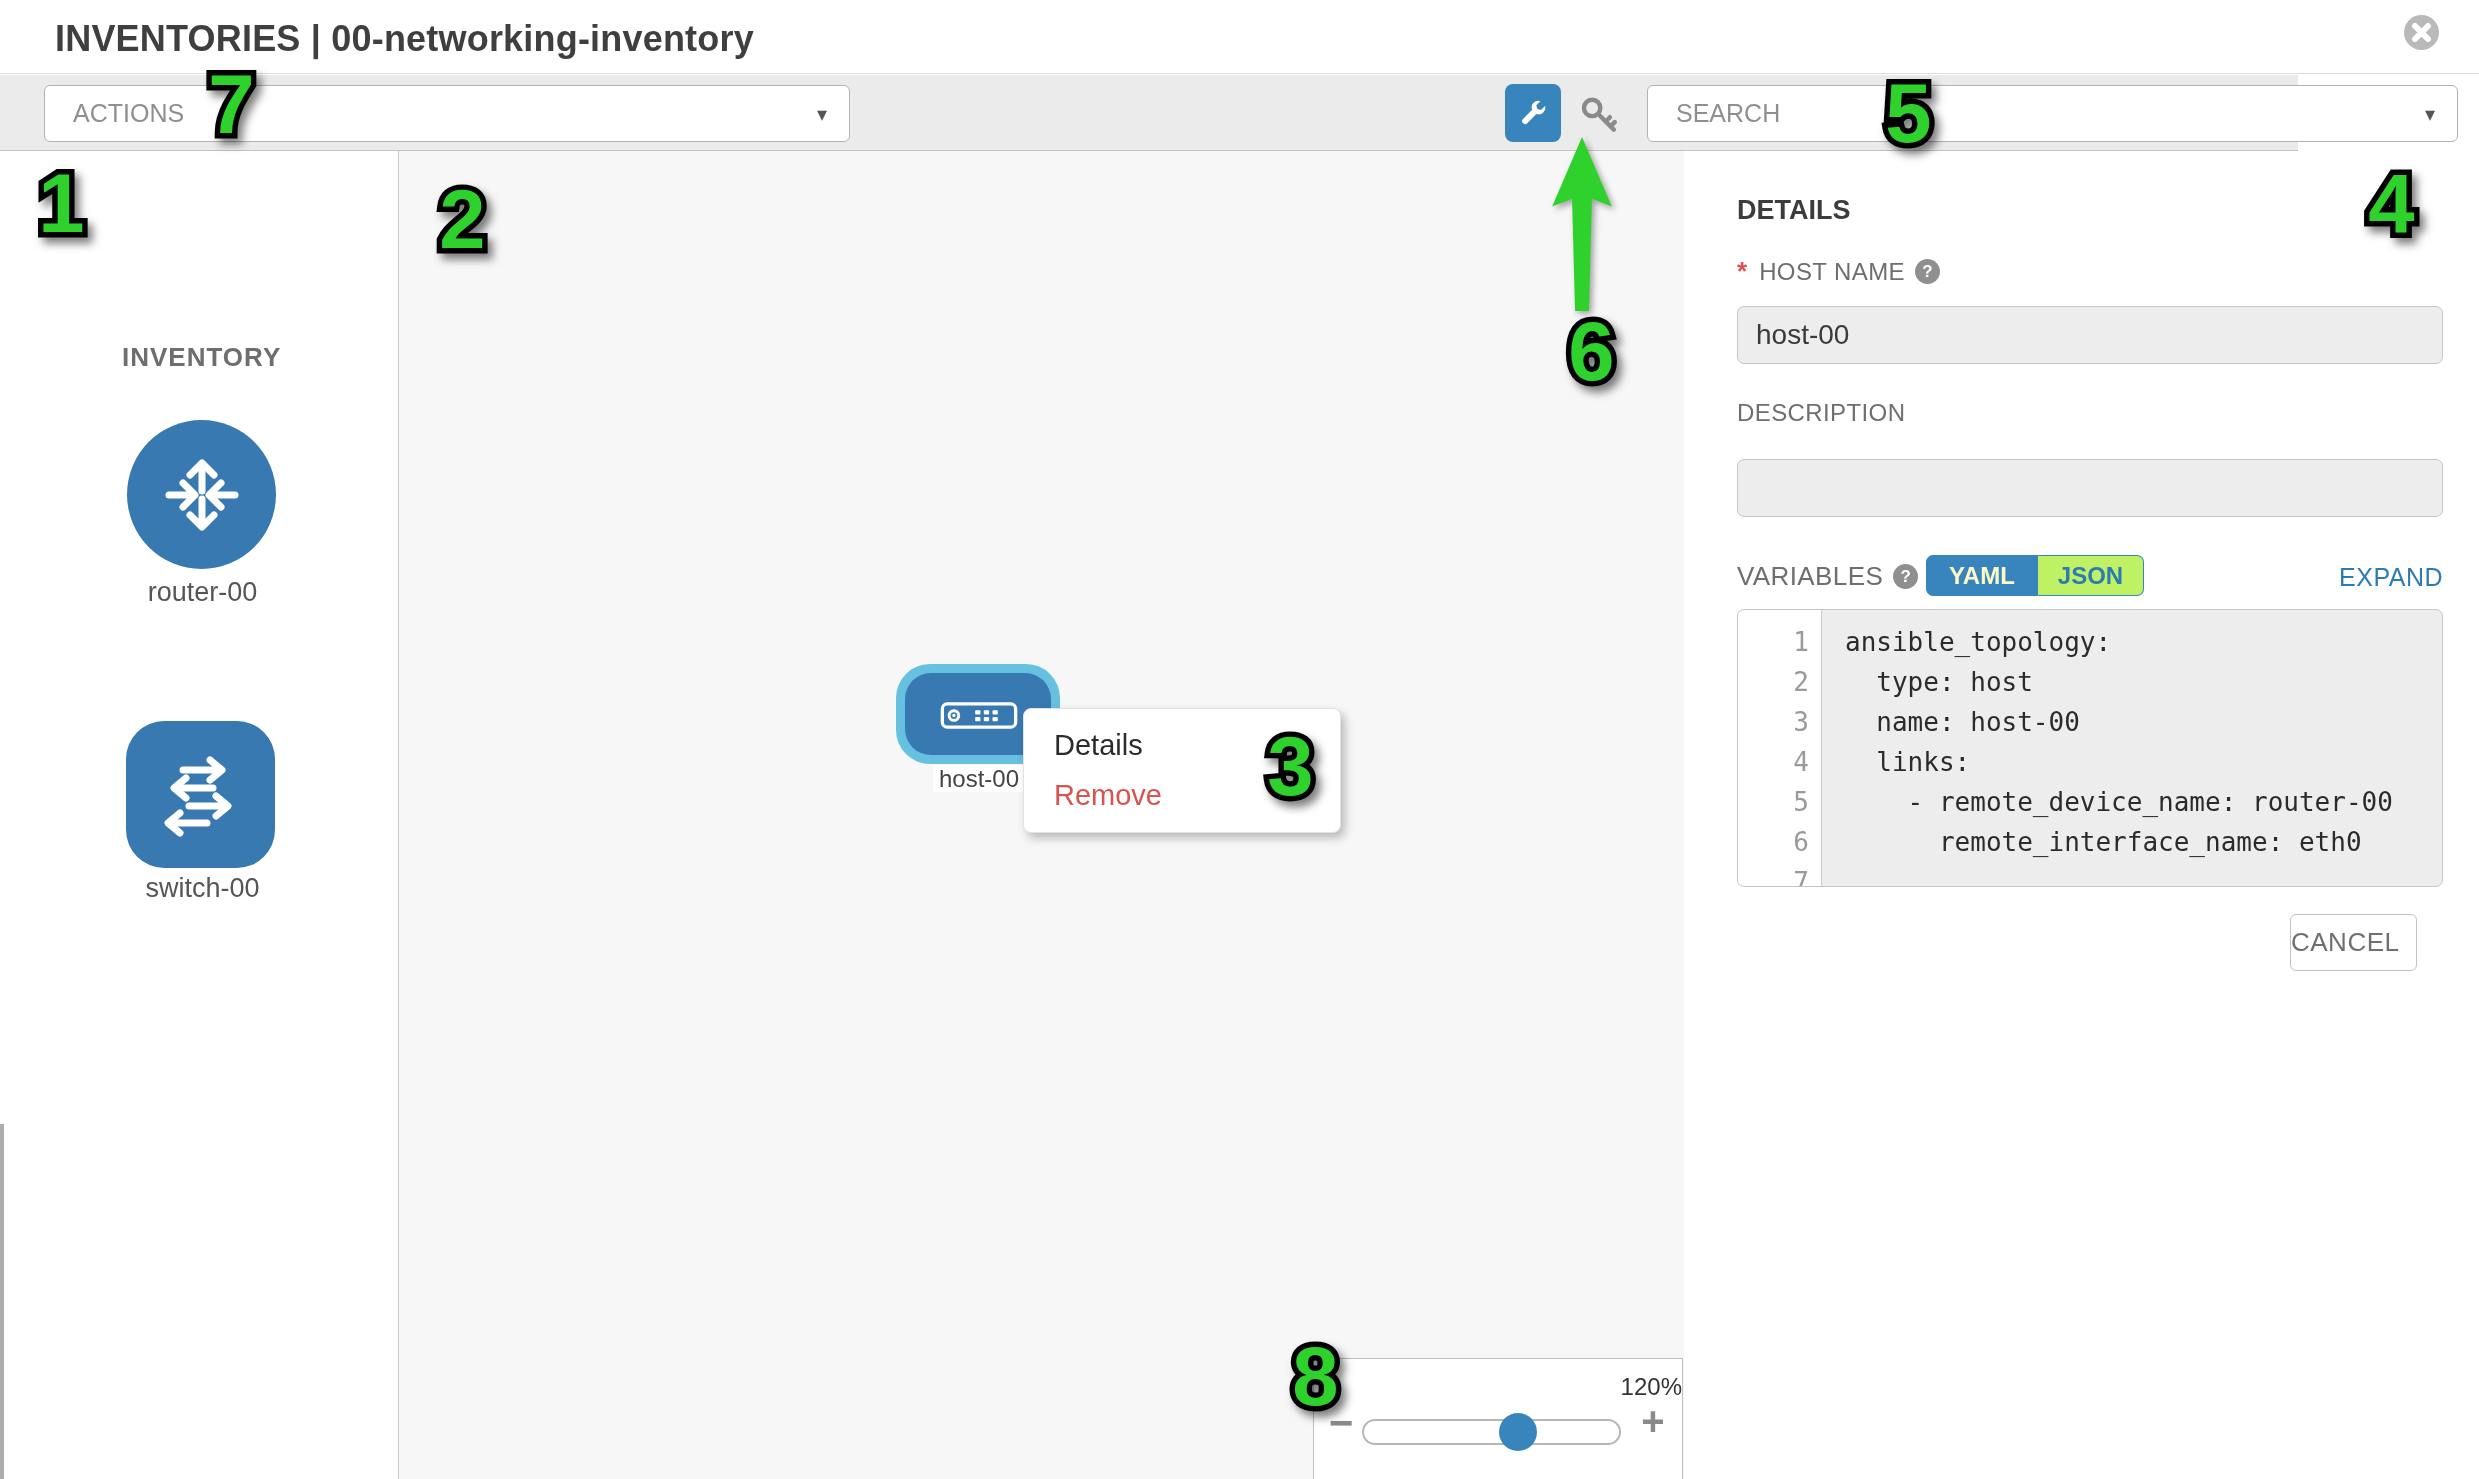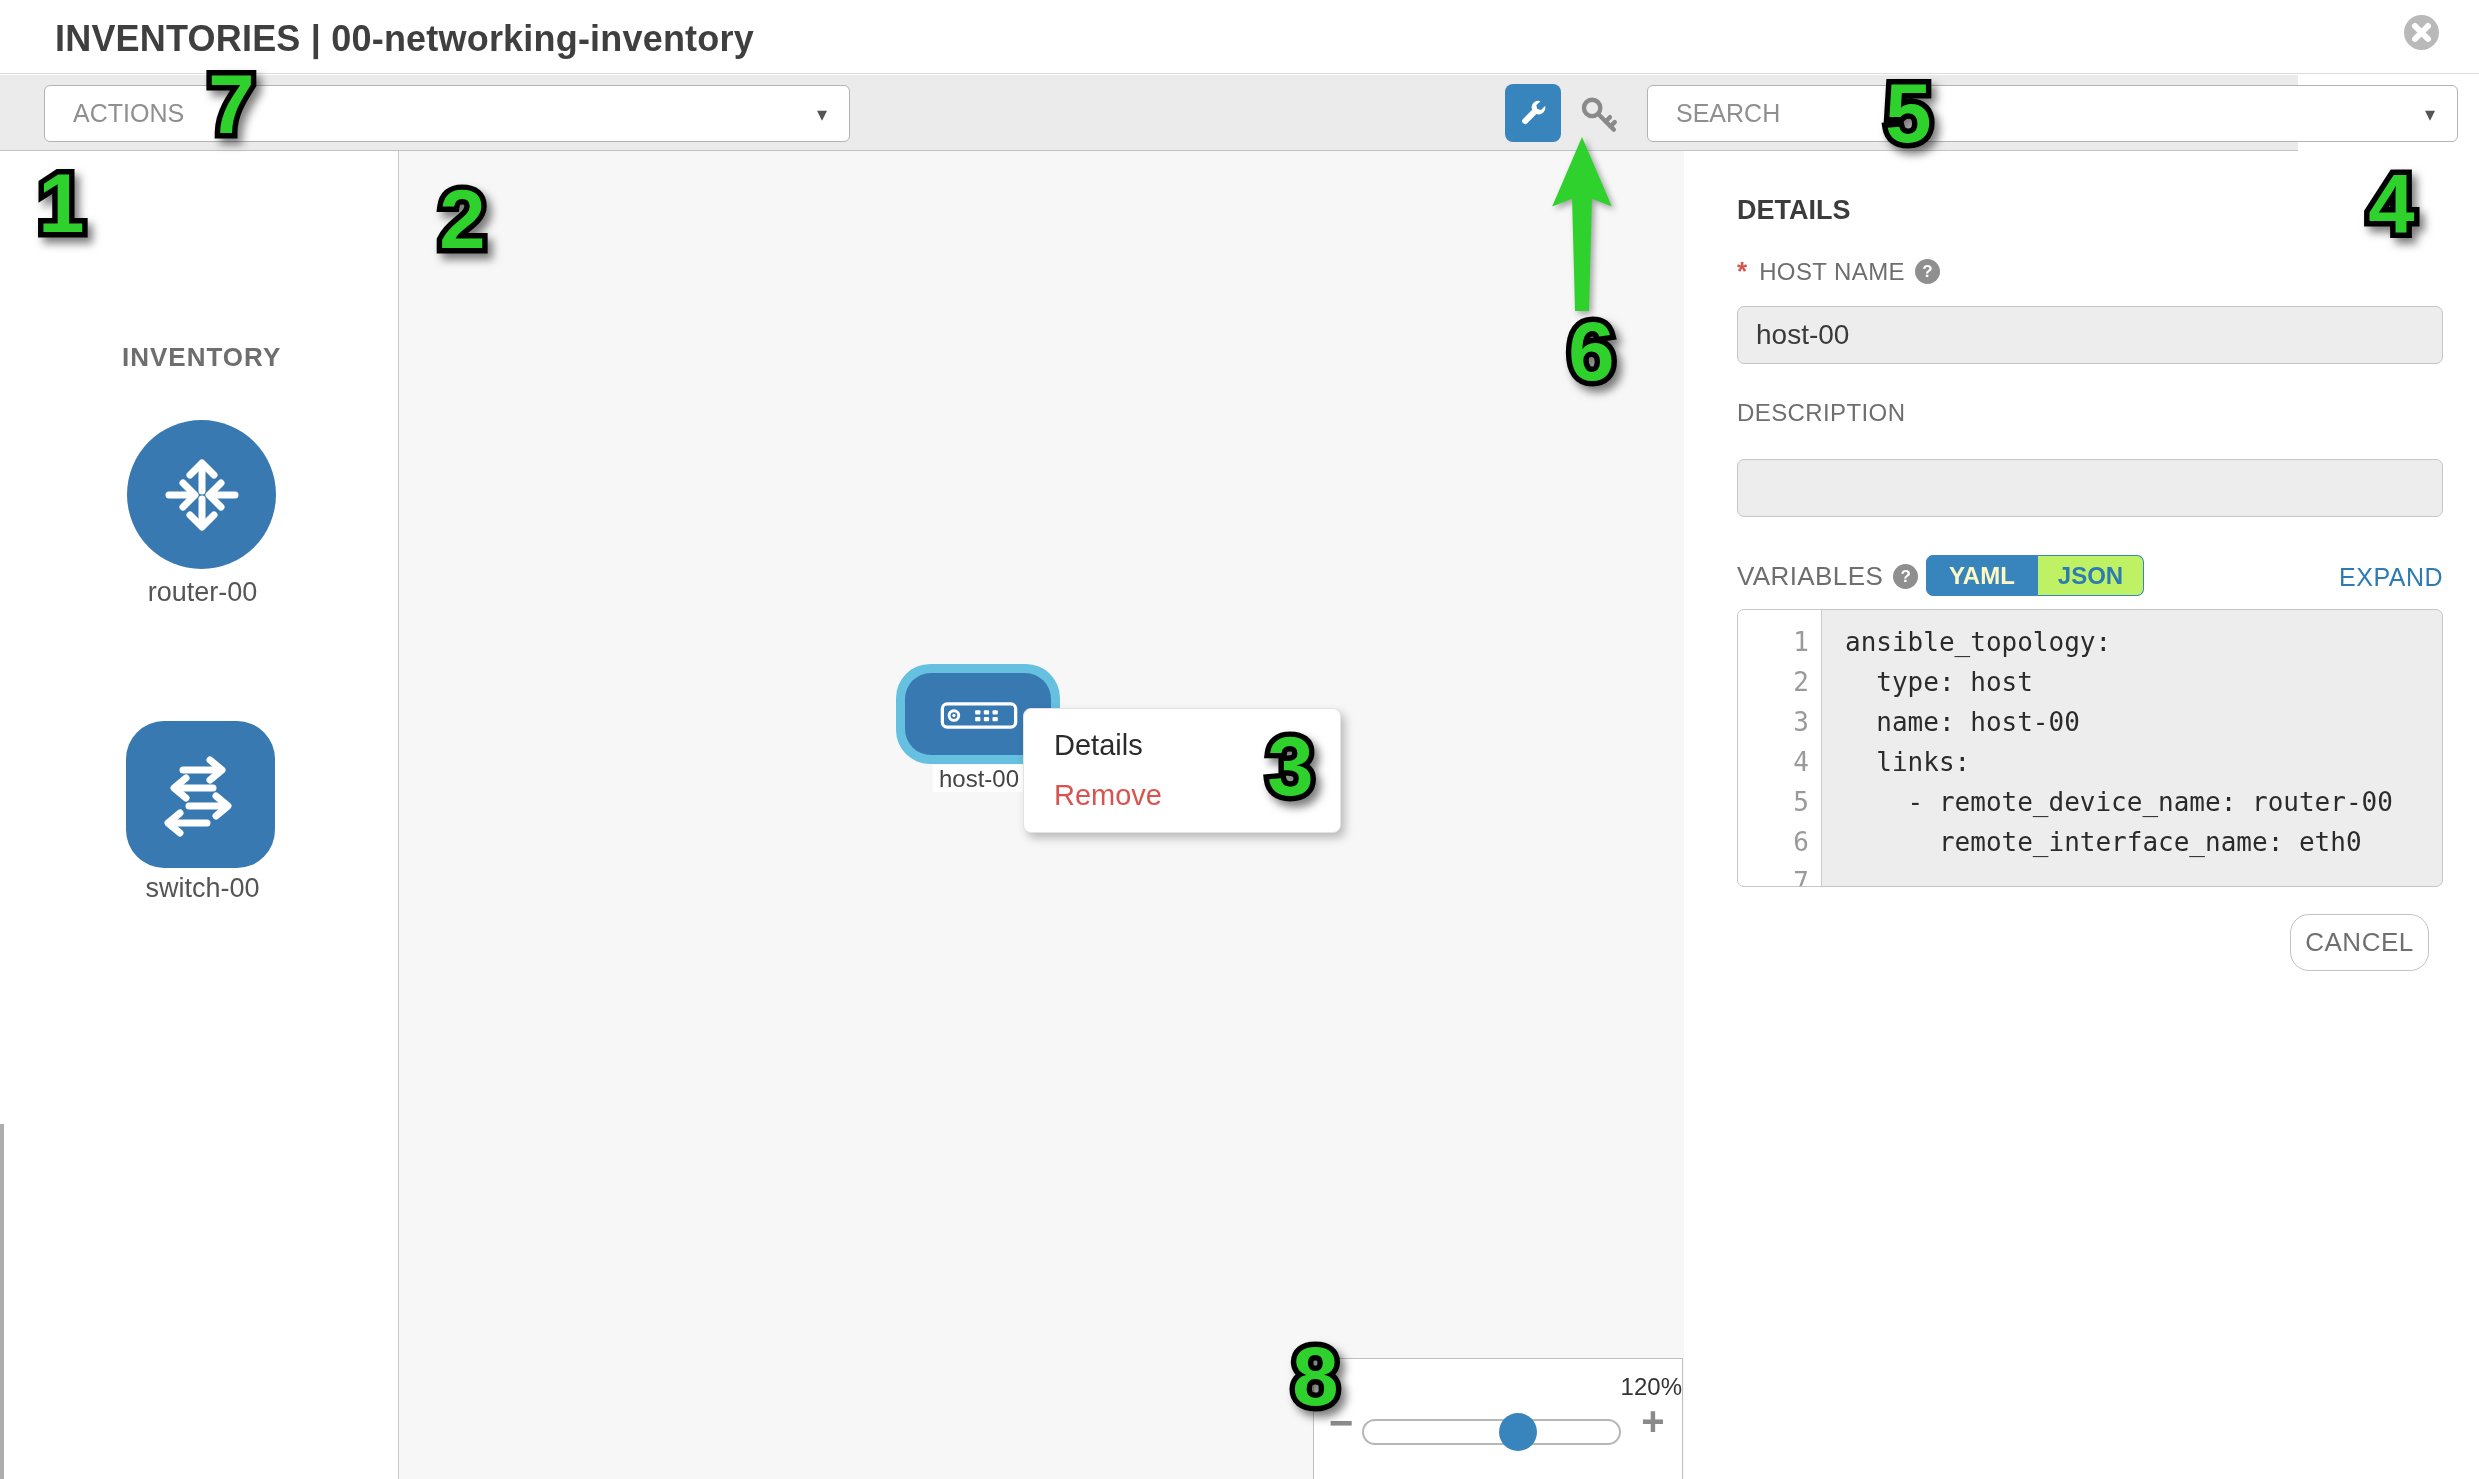--- a/index.html
+++ b/index.html
@@ -68,21 +68,21 @@
   .vars-row { top:410px; }
   .seg { position:absolute; left:242px; top:404px; height:41px; display:flex; z-index:2; }
   .seg-yaml { background:#3884bd; border:1px solid #3884bd; color:#fef9c3; border-radius:7px 0 0 7px; font-size:24px; font-weight:bold; line-height:39px; padding:0 22px; cursor:pointer; }
   .seg-json { background:#bef264; border:1px solid #3884bd; border-left:none; color:#2e7bb3; border-radius:0 7px 7px 0; font-size:24px; font-weight:bold; line-height:39px; padding:0 20px; cursor:pointer; }
   .expand-link { position:absolute; left:547px; top:412px; width:212px; text-align:right; font-size:25px; color:#2e7bb3; letter-spacing:0.5px; cursor:pointer; }
   .editor { position:absolute; left:53px; top:458px; width:706px; height:278px; border:1px solid #c6c6c6; border-radius:7px; background:#ededed; overflow:hidden; cursor:text; }
   .gutter { position:absolute; left:0; top:0; bottom:0; width:84px; background:#fff; border-right:1px solid #ccc; padding-top:12px; }
   .gutter div { height:40px; line-height:40px; text-align:right; padding-right:12px; font-family:"DejaVu Sans Mono",monospace; font-size:26px; color:#9a9a9a; }
   .codecol { position:absolute; left:85px; top:0; right:0; bottom:0; padding:12px 0 0 22px; }
   .codecol div { height:40px; line-height:40px; white-space:pre; font-family:"DejaVu Sans Mono",monospace; font-size:26px; color:#2b2b2b; }
-  .cancel-btn { position:absolute; left:606px; top:763px; width:139px; height:57px; background:#fff; border:1px solid #c3c3c3; border-radius:19px; font-size:26px; color:#6f6f6f; letter-spacing:0.5px; text-align:center; line-height:55px; cursor:pointer; }
+  .cancel-btn { position:absolute; left:606px; top:763px; width:127px; height:57px; background:#fff; border:1px solid #c3c3c3; border-radius:6px; font-size:26px; color:#6f6f6f; letter-spacing:0.5px; text-align:left; line-height:55px; cursor:pointer; }
   
   .ann { position:absolute; z-index:100; filter:drop-shadow(5px 6px 4px rgba(0,0,0,.5)); pointer-events:none; }
   .ann text { font-family:"Liberation Sans",sans-serif; font-weight:bold; font-size:84px; fill:#2fd22c; stroke:#000; stroke-width:11px; paint-order:stroke; text-anchor:middle; }
   .ann-arrow { position:absolute; z-index:99; filter:drop-shadow(3px 3px 3px rgba(0,0,0,.35)); pointer-events:none; }
 </style>
 </head>
 <body>
 
 <div class="screen">
 

